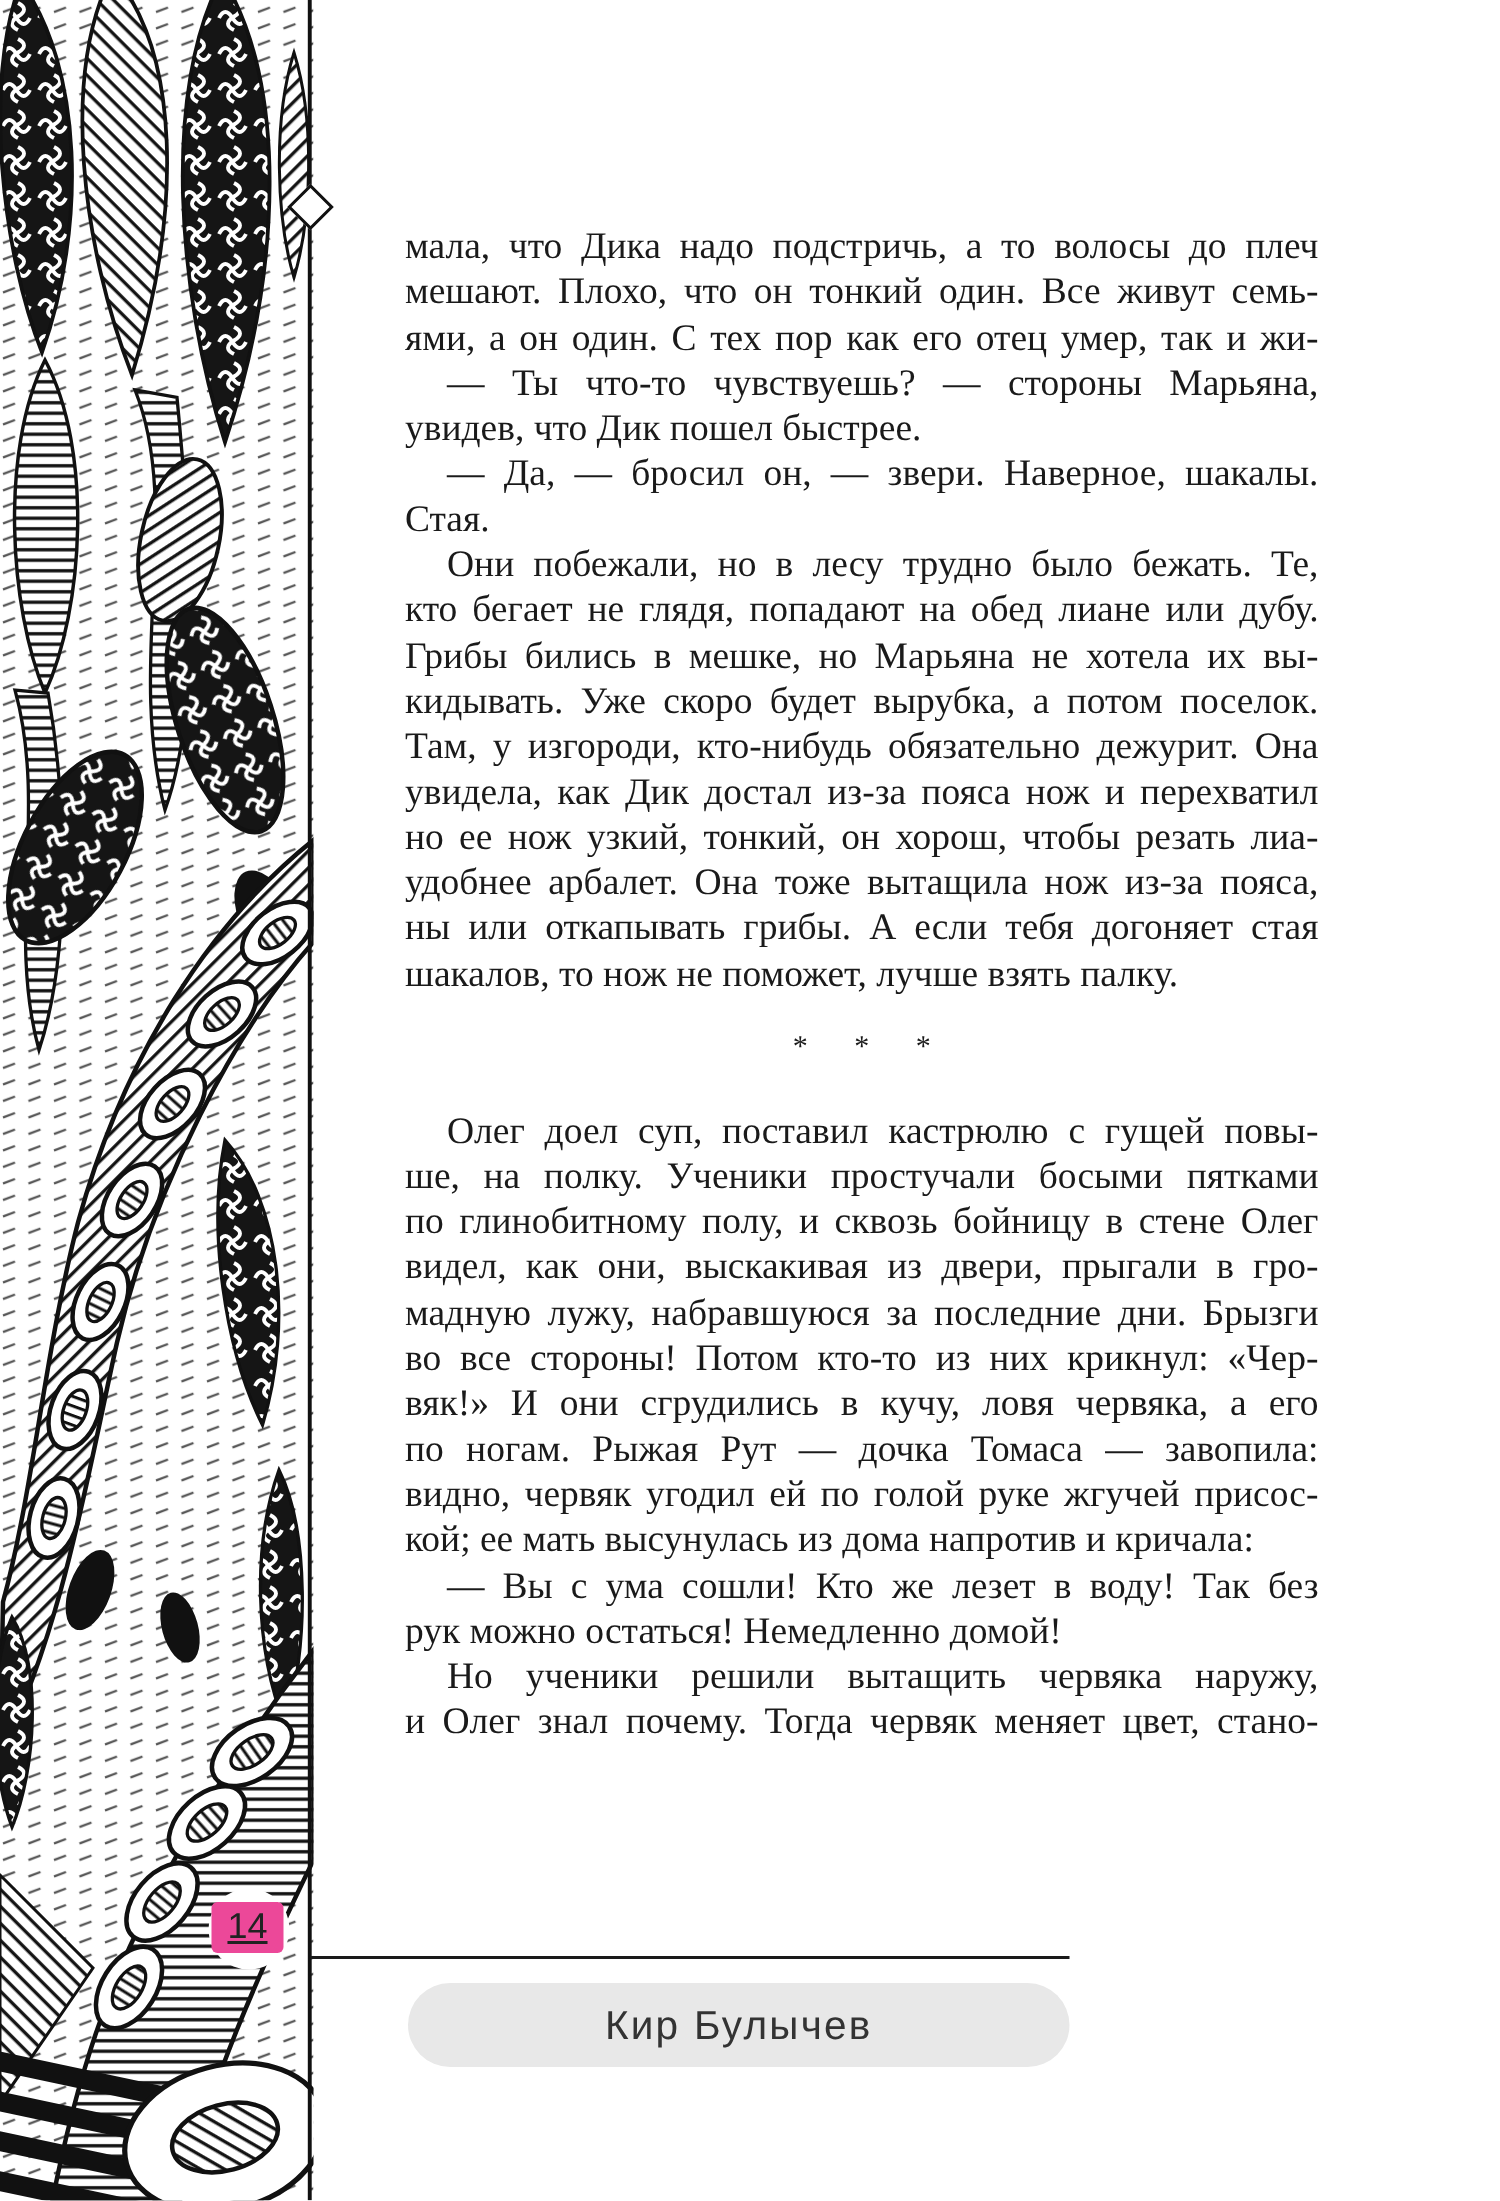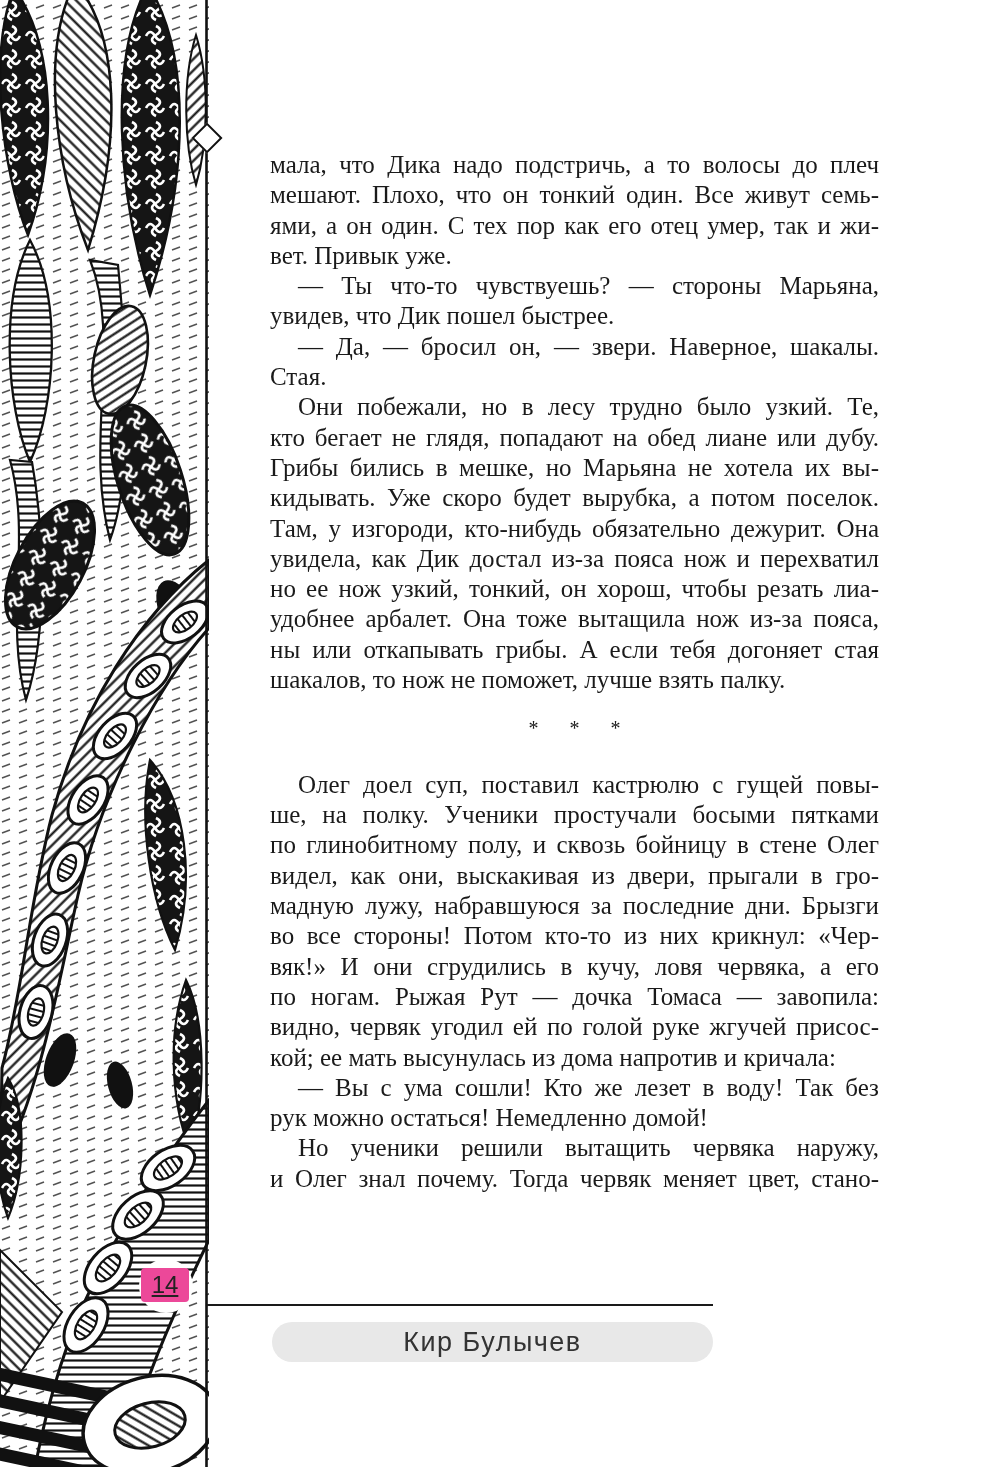--- a/index.html
+++ b/index.html
@@ -11,21 +11,21 @@
   .text-col{position:absolute;left:270px;top:150px;width:609px;font-size:25px;line-height:30.3px;}
   .line{height:30.3px;text-align:justify;text-align-last:justify;}
   .line.last{text-align-last:left;}
   .line.ind{text-indent:28px;}
   .separator{height:56.5px;padding-top:18px;text-align:center;font-size:20px;
              letter-spacing:13px;padding-left:13px;color:#1a1a1a;}
   .pagenum{position:absolute;left:141px;top:1268px;width:48px;height:34px;background:#ec4899;
            display:flex;align-items:center;justify-content:center;border-radius:4px;
            font-family:"Liberation Sans",sans-serif;font-size:24px;font-weight:400;color:#222;text-decoration:underline;}
   .footer-rule{position:absolute;left:207px;top:1304px;width:506px;height:2px;background:#1a1a1a;}
-  .footer-btn{position:absolute;left:272px;top:1322px;width:441px;height:40px;border-radius:28px;
+  .footer-btn{position:absolute;left:272px;top:1322px;width:441px;height:56px;border-radius:28px;
               background:#e8e8e8;display:flex;align-items:center;justify-content:center;cursor:pointer;}
   .footer-btn span{font-family:"Liberation Sans",sans-serif;font-size:27px;color:#333;letter-spacing:1.5px;}
 </style>
 </head>
 <body>
 
 <div class="page">
 
   <svg class="art" width="209" height="1467" viewBox="0 0 209 1467">
     <defs>
@@ -147,26 +147,25 @@
 
     <rect x="205.2" y="0" width="2.6" height="1467" fill="#111"></rect>
   </svg>
 
   <div class="diamond"></div>
 
   <div class="text-col" id="text-col">
       <div class="line">мала, что Дика надо подстричь, а то волосы до плеч</div>
       <div class="line">мешают. Плохо, что он тонкий один. Все живут семь-</div>
       <div class="line">ями, а он один. С тех пор как его отец умер, так и жи-</div>
-      <div class="line last">вет. Привык уже.</div>
       <div class="line ind">— Ты что-то чувствуешь? — стороны Марьяна,</div>
       <div class="line last">увидев, что Дик пошел быстрее.</div>
       <div class="line ind">— Да, — бросил он, — звери. Наверное, шакалы.</div>
       <div class="line last">Стая.</div>
-      <div class="line ind">Они побежали, но в лесу трудно было узкий. Те,</div>
+      <div class="line ind">Они побежали, но в лесу трудно было бежать. Те,</div>
       <div class="line">кто бегает не глядя, попадают на обед лиане или дубу.</div>
       <div class="line">Грибы бились в мешке, но Марьяна не хотела их вы-</div>
       <div class="line">кидывать. Уже скоро будет вырубка, а потом поселок.</div>
       <div class="line">Там, у изгороди, кто-нибудь обязательно дежурит. Она</div>
       <div class="line">увидела, как Дик достал из-за пояса нож и перехватил</div>
       <div class="line">но ее нож узкий, тонкий, он хорош, чтобы резать лиа-</div>
       <div class="line">удобнее арбалет. Она тоже вытащила нож из-за пояса,</div>
       <div class="line">ны или откапывать грибы. А если тебя догоняет стая</div>
       <div class="line last">шакалов, то нож не поможет, лучше взять палку.</div>
       <div class="separator">* * *</div>

